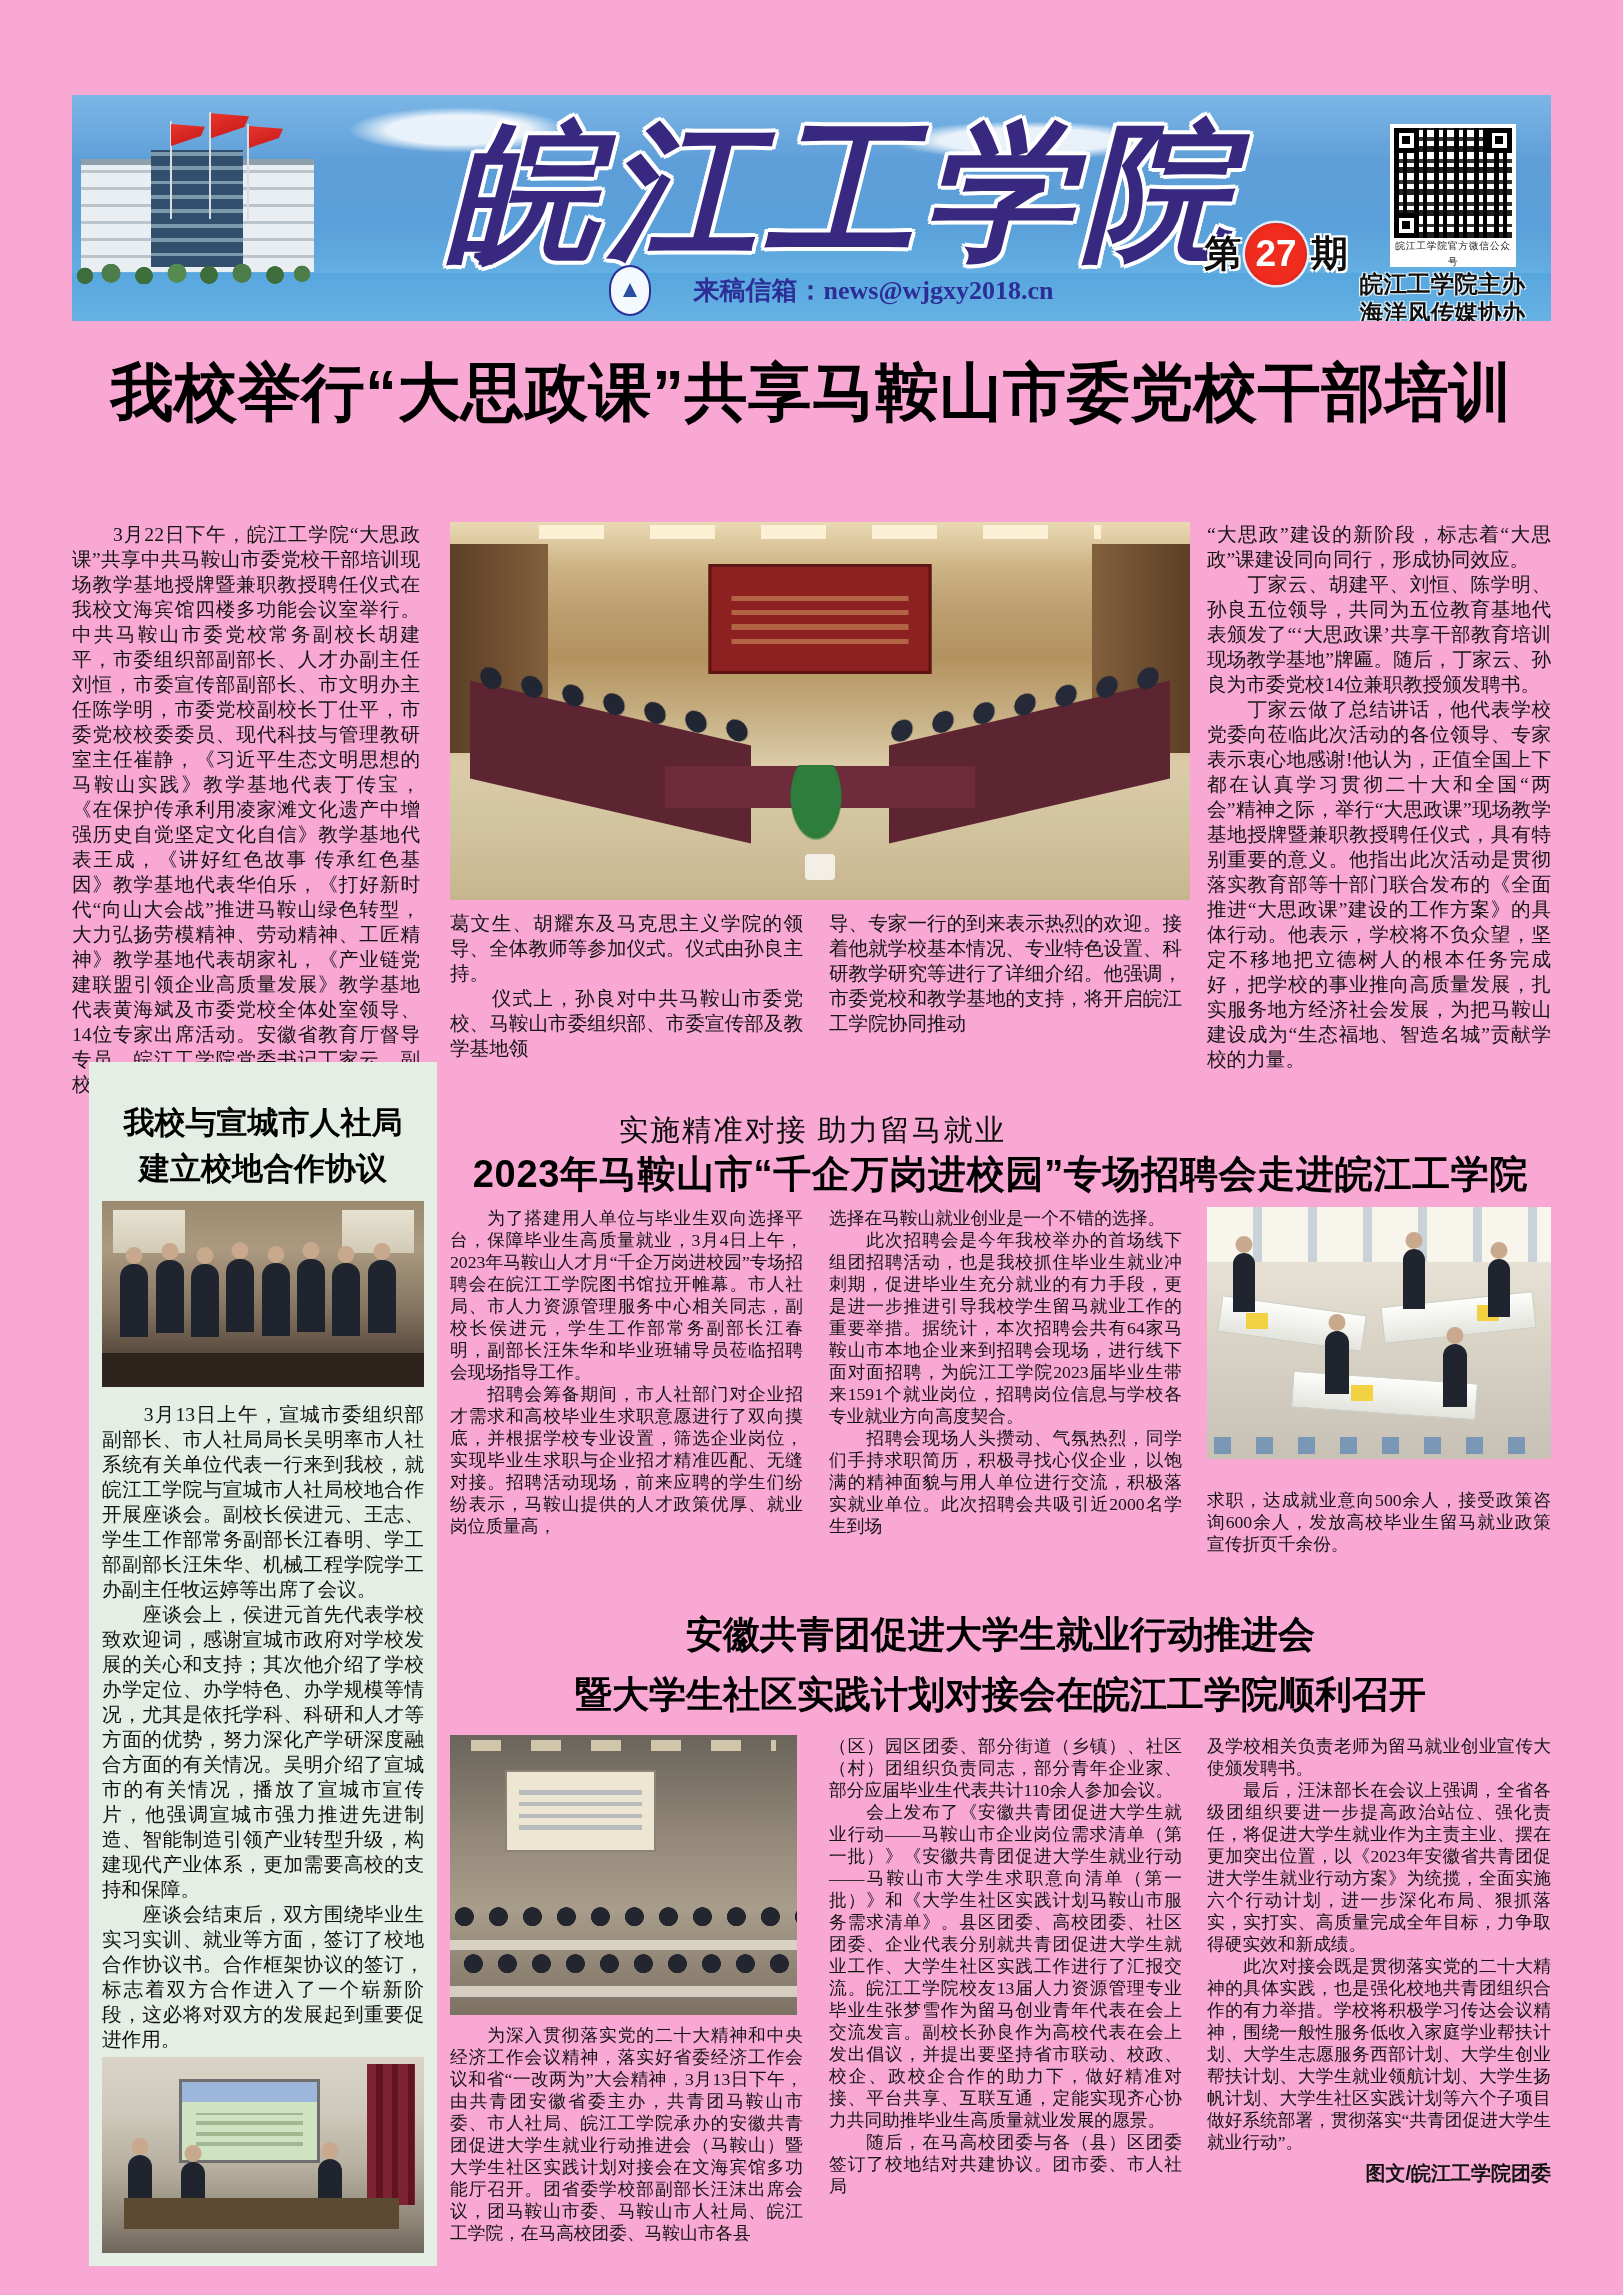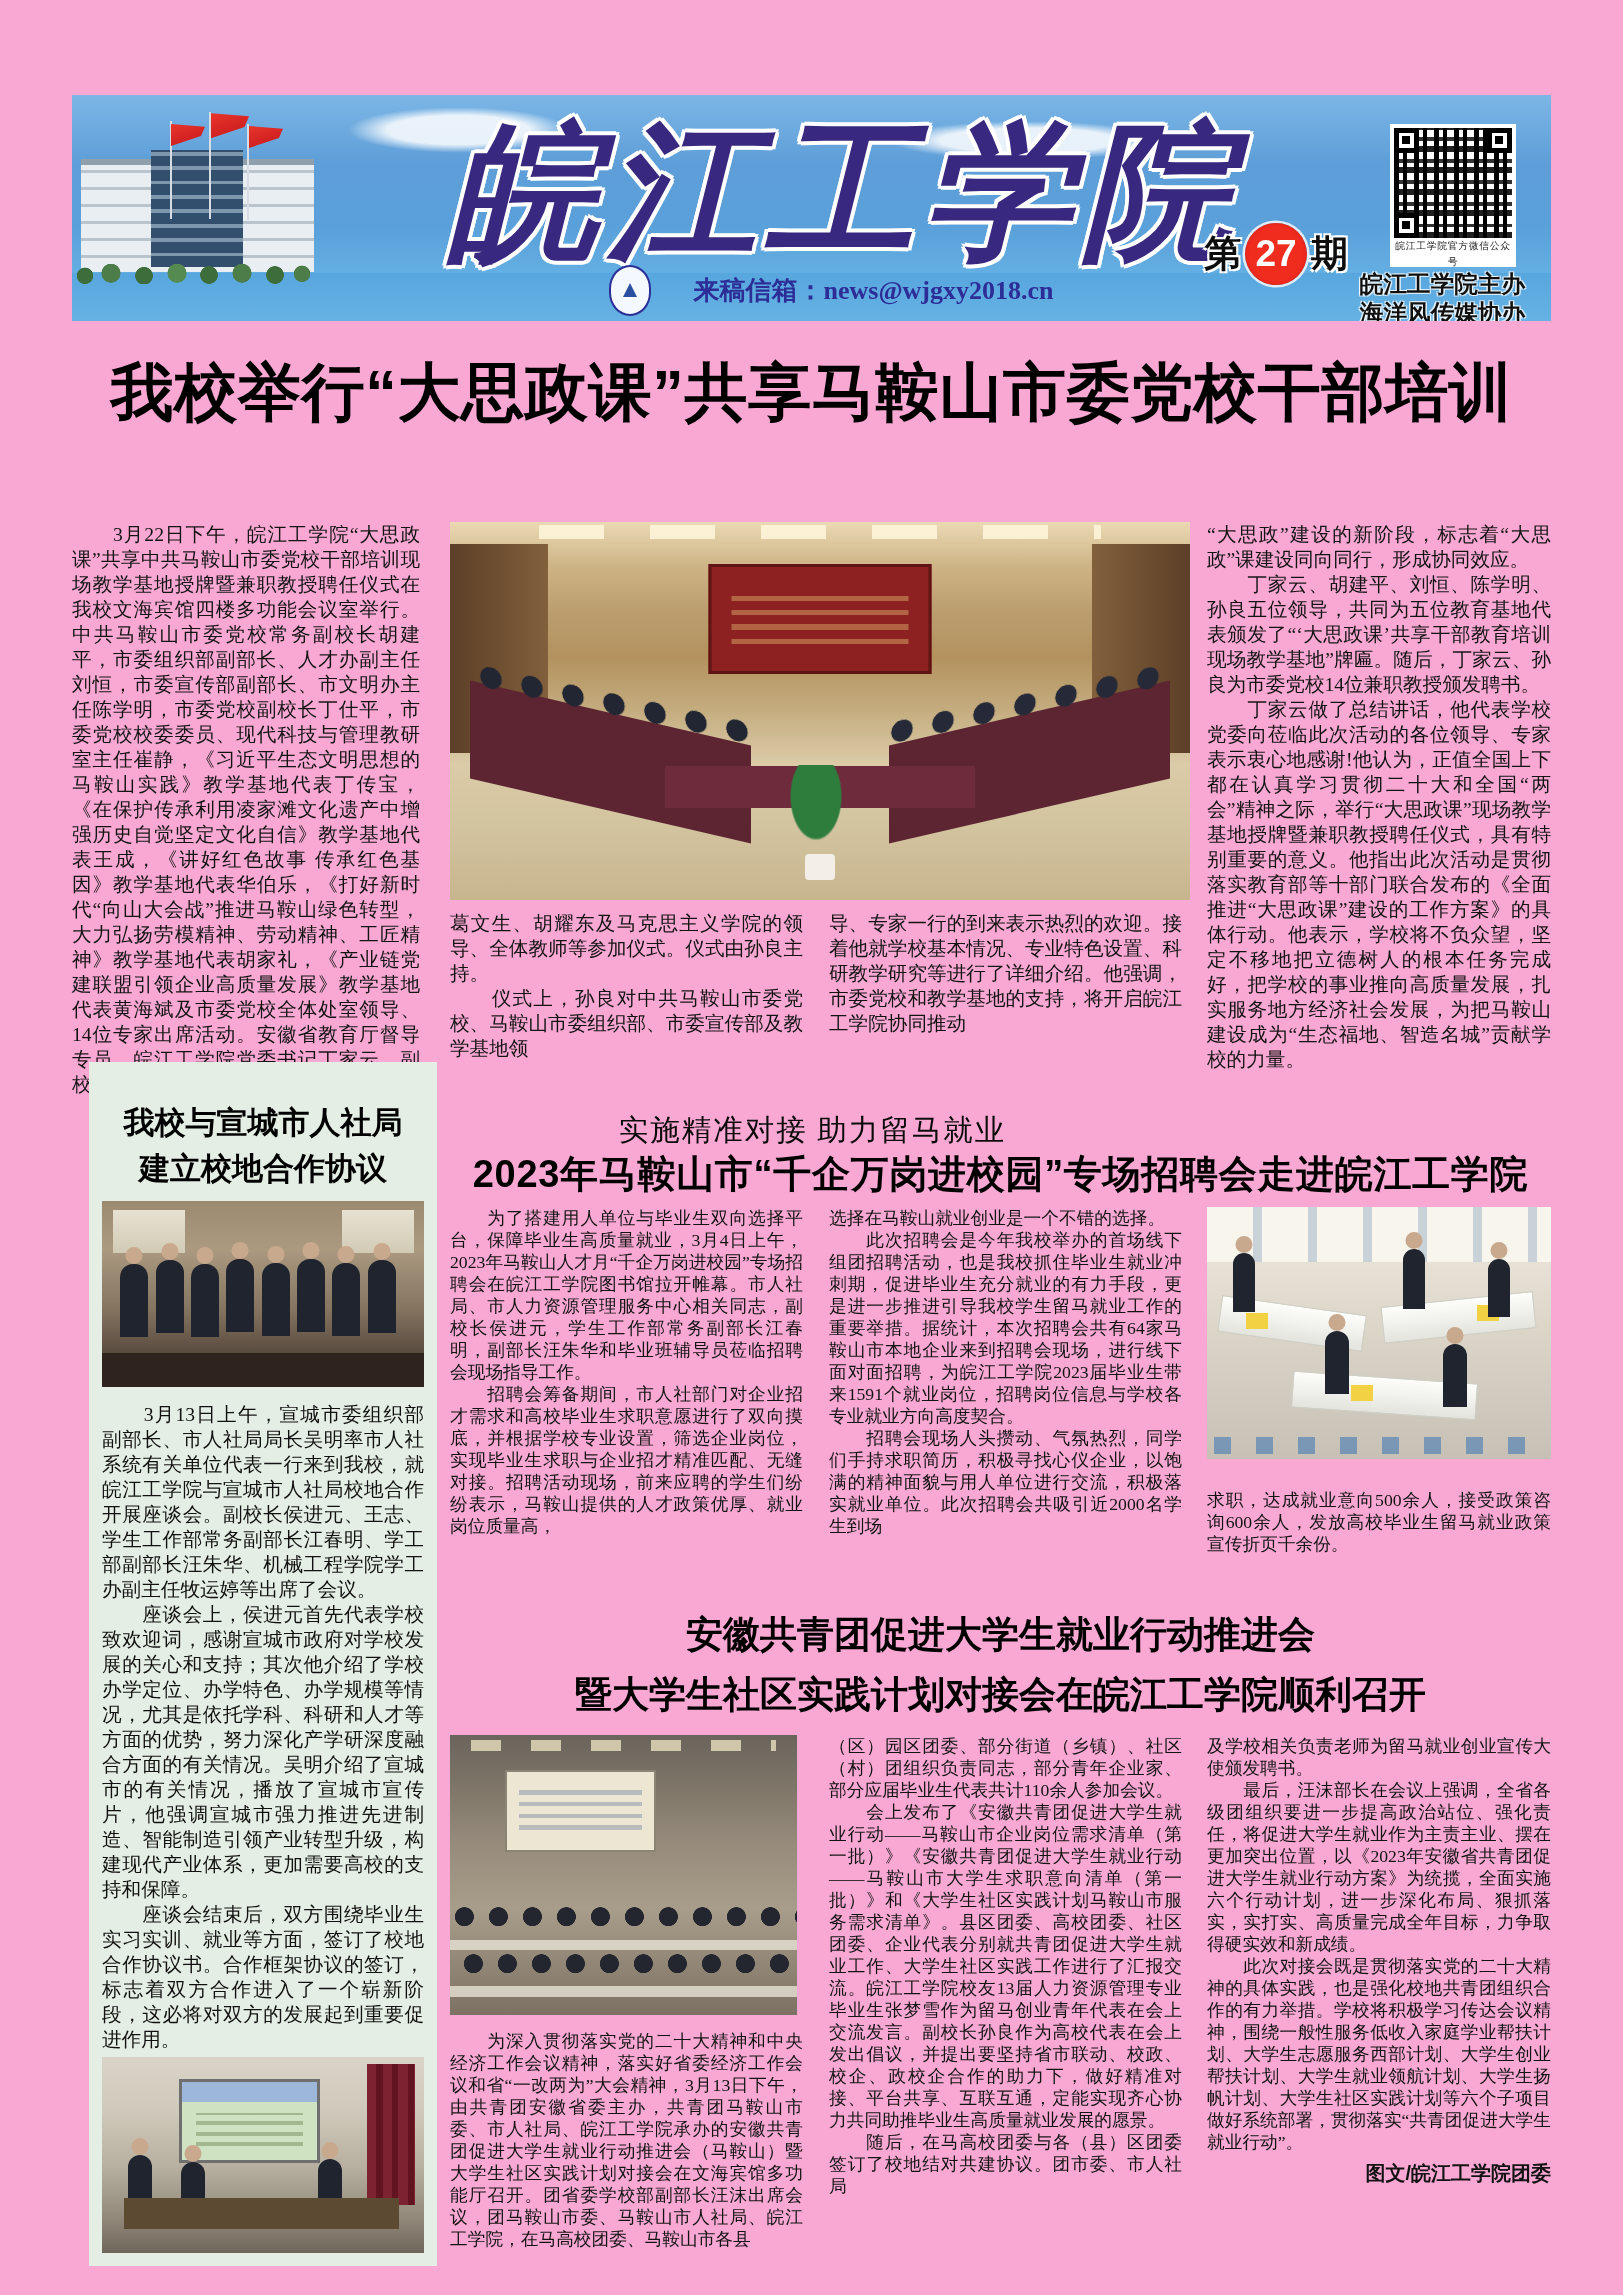--- a/index.html
+++ b/index.html
@@ -297,21 +297,21 @@
 
   <div class="abs photo photo3" style="left:450px;top:1735px;width:347px;height:280px;">
     <div class="p3-lights"></div>
     <div class="p3-screen"></div>
     <div class="p3-crowd" style="left:0;bottom:77px;"></div>
     <div class="p3-tables" style="bottom:65px;"></div>
     <div class="p3-crowd" style="left:9.2px;bottom:30px;"></div>
     <div class="p3-tables" style="bottom:18.3px;"></div>
   </div>
 
-  <div class="abs coltext t2" style="left:450px;top:2024px;width:353px;margin-top:6px;">
+  <div class="abs coltext t2" style="left:450px;top:2024px;width:353px;">
       <p class="para">　　为深入贯彻落实党的二十大精神和中央经济工作会议精神，落实好省委经济工作会议和省“一改两为”大会精神，3月13日下午，由共青团安徽省委主办，共青团马鞍山市委、市人社局、皖江工学院承办的安徽共青团促进大学生就业行动推进会（马鞍山）暨大学生社区实践计划对接会在文海宾馆多功能厅召开。团省委学校部副部长汪沫出席会议，团马鞍山市委、马鞍山市人社局、皖江工学院，在马高校团委、马鞍山市各县</p>
     </div>
   <div class="abs coltext t2" style="left:829px;top:1735px;width:353px;">
       <p class="para">（区）园区团委、部分街道（乡镇）、社区（村）团组织负责同志，部分青年企业家、部分应届毕业生代表共计110余人参加会议。</p>
       <p class="para">　　会上发布了《安徽共青团促进大学生就业行动——马鞍山市企业岗位需求清单（第一批）》《安徽共青团促进大学生就业行动——马鞍山市大学生求职意向清单（第一批）》和《大学生社区实践计划马鞍山市服务需求清单》。县区团委、高校团委、社区团委、企业代表分别就共青团促进大学生就业工作、大学生社区实践工作进行了汇报交流。皖江工学院校友13届人力资源管理专业毕业生张梦雪作为留马创业青年代表在会上交流发言。副校长孙良作为高校代表在会上发出倡议，并提出要坚持省市联动、校政、校企、政校企合作的助力下，做好精准对接、平台共享、互联互通，定能实现齐心协力共同助推毕业生高质量就业发展的愿景。</p>
       <p class="para">　　随后，在马高校团委与各（县）区团委签订了校地结对共建协议。团市委、市人社局</p>
     </div>
   <div class="abs coltext t2" style="left:1207px;top:1735px;width:344px;">
     <div>
         <p class="para">及学校相关负责老师为留马就业创业宣传大使颁发聘书。</p>

